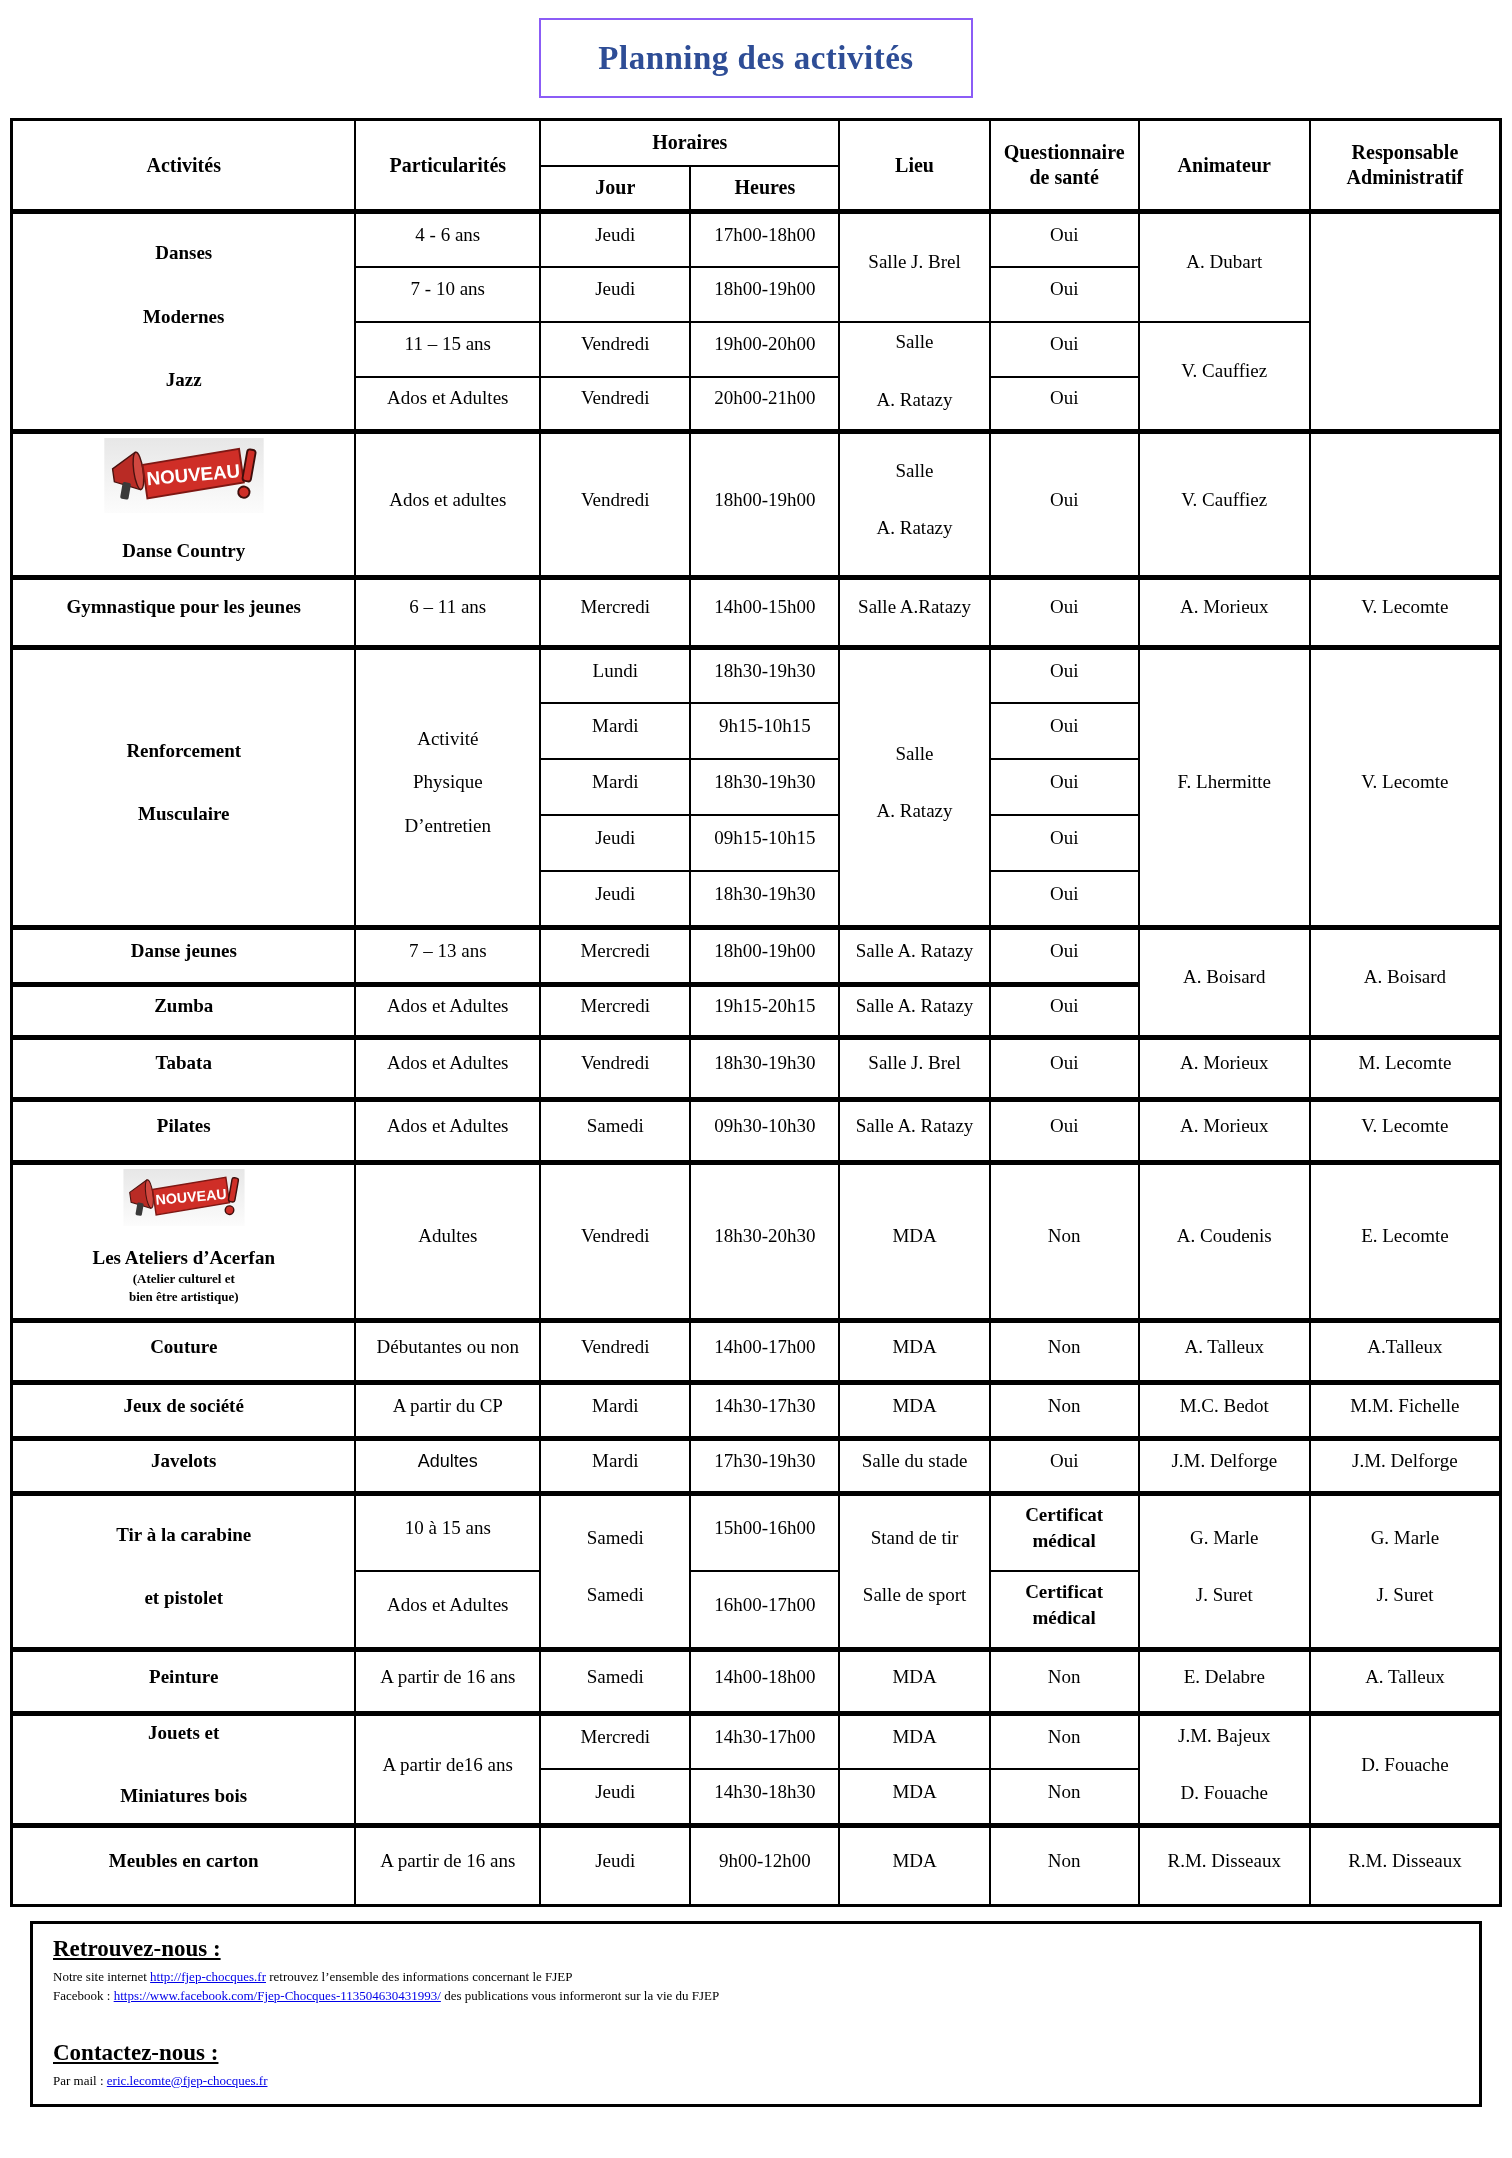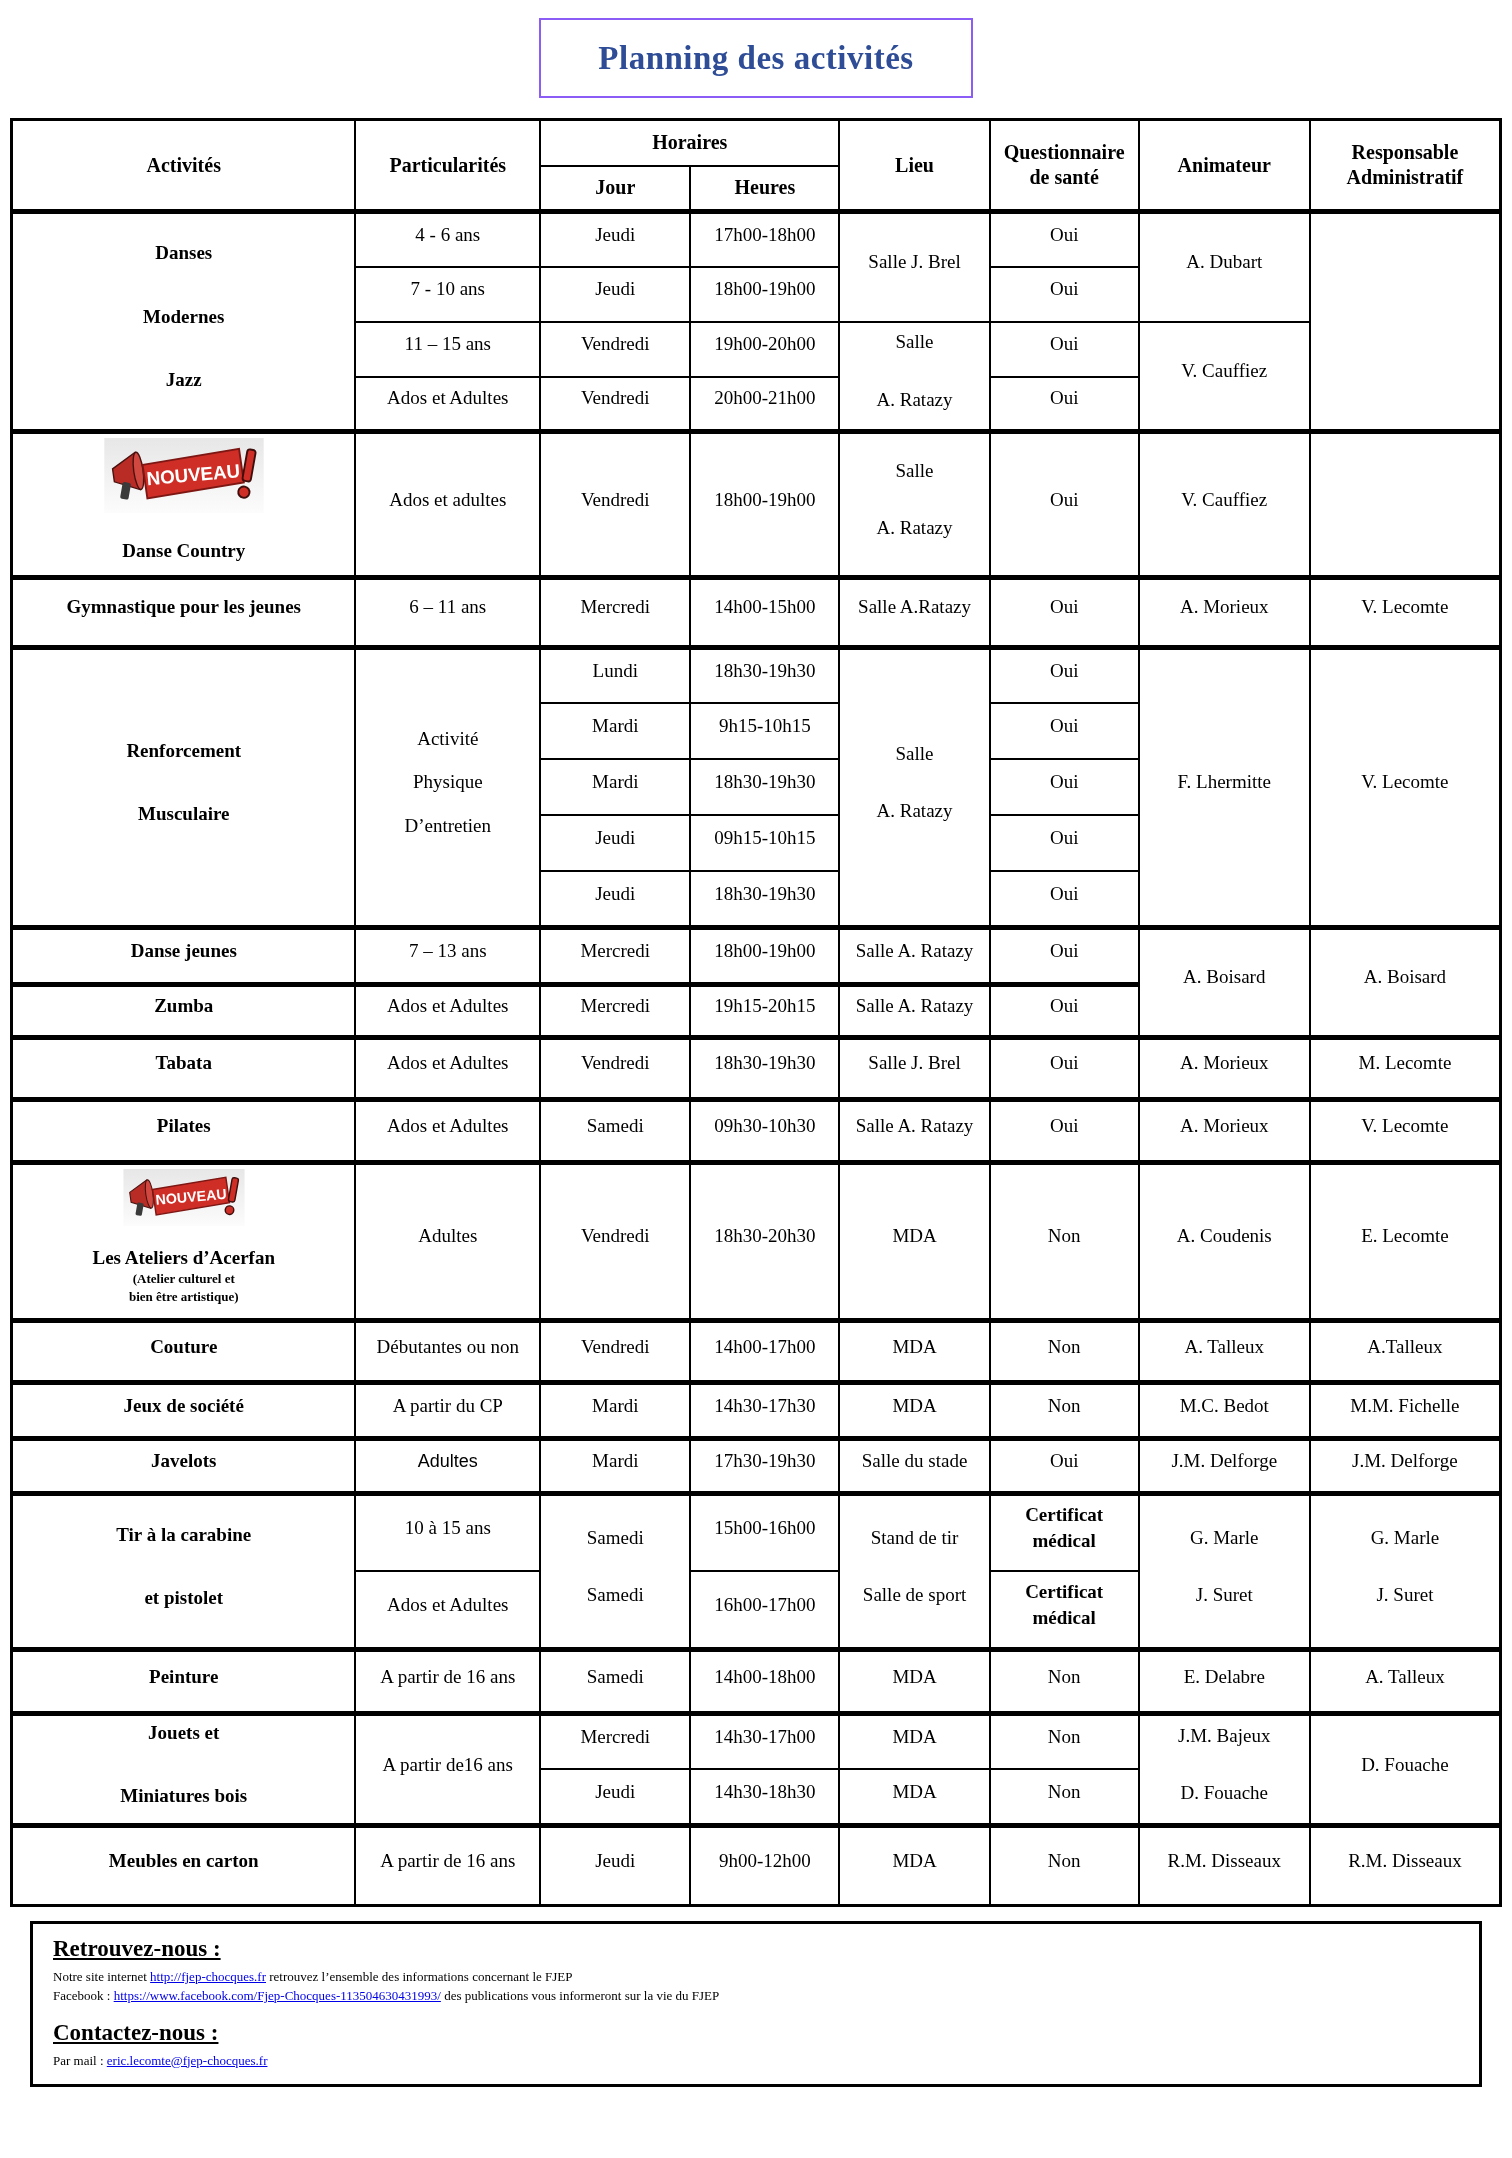--- a/index.html
+++ b/index.html
@@ -23,21 +23,21 @@
   .qb{font-weight:bold;line-height:1.35;}
   .sub{font-size:13px;font-weight:bold;line-height:1.4;}
   .badge{display:block;margin:2px auto 6px auto;}
   .badge-gap{margin-bottom:26px;}
 
   
   .footer{width:1452px;margin:14px auto 0 auto;border:3px solid #000;padding:12px 20px 14px 20px;box-sizing:border-box;}
   .f-head{font-size:23px;font-weight:bold;text-decoration:underline;margin-bottom:6px;}
   .f-line{font-size:13px;line-height:1.45;}
   .link{color:#0000e8;text-decoration:underline;cursor:pointer;}
-  .mt{margin-top:14px;}
+  .mt{margin-top:34px;}
 </style>
 </head>
 <body>
 
 <div class="title-wrap">
   <div class="title-box">
     <h1>Planning des activités</h1>
   </div>
 </div>
 

